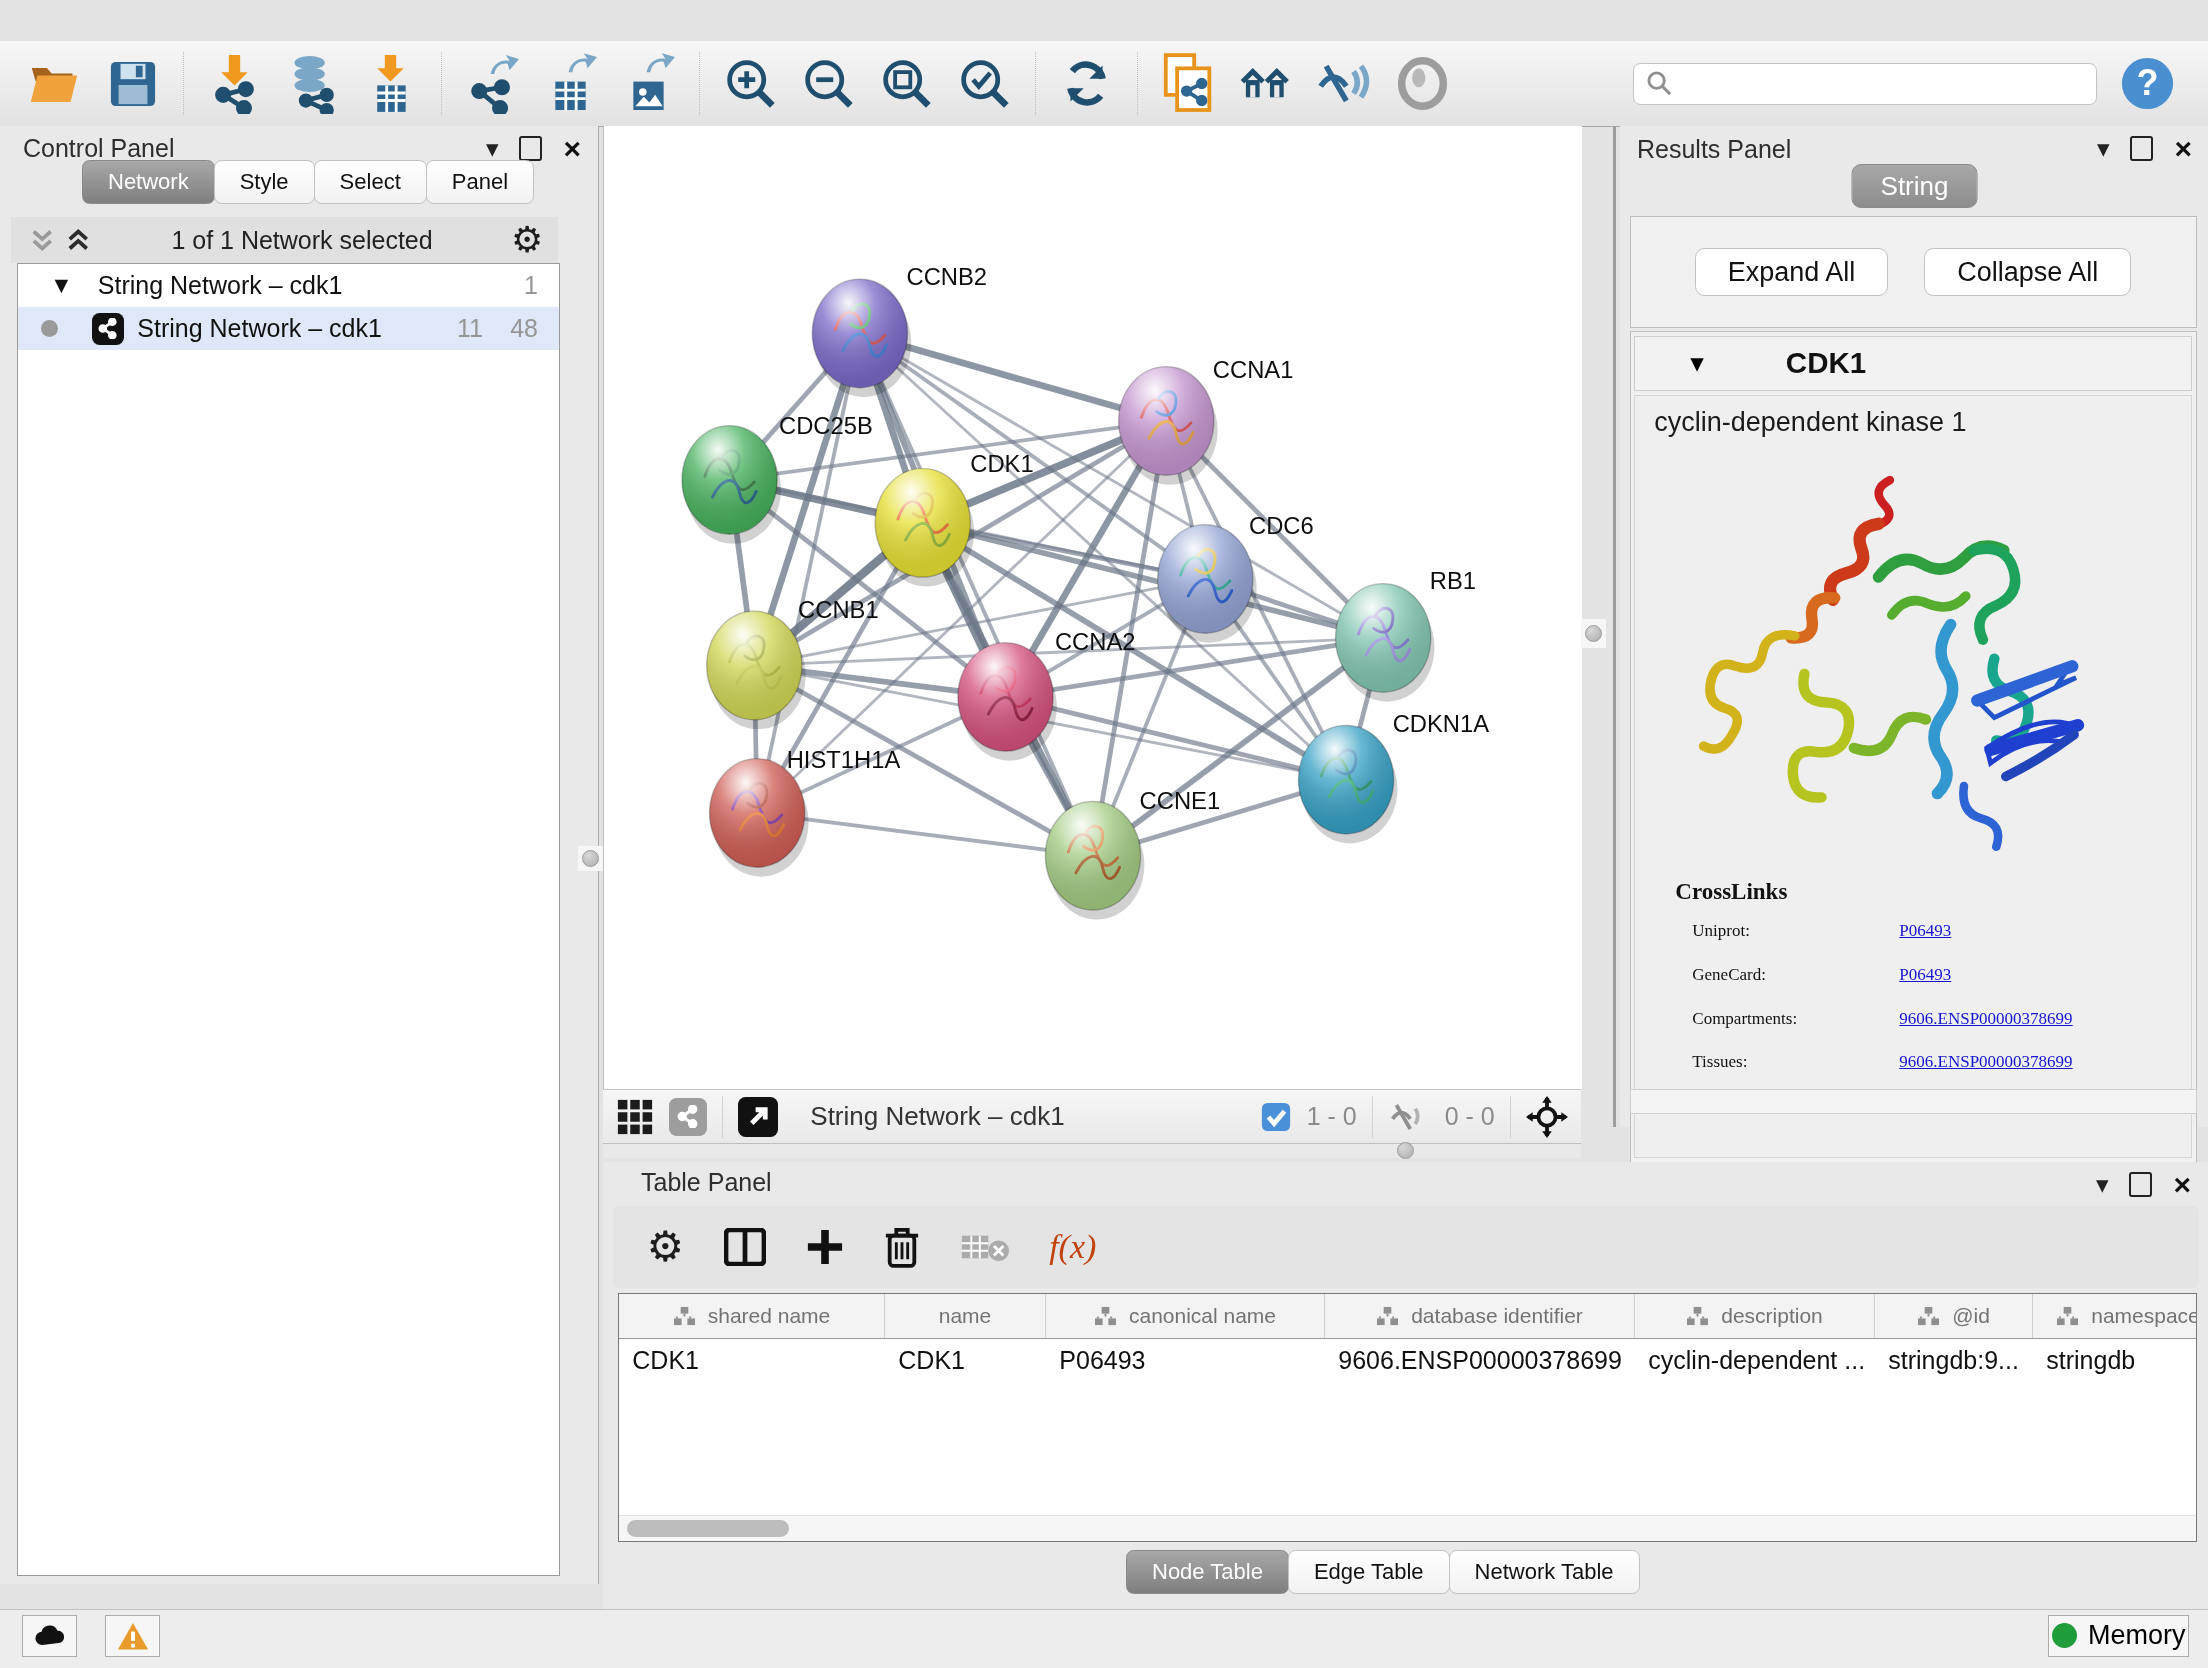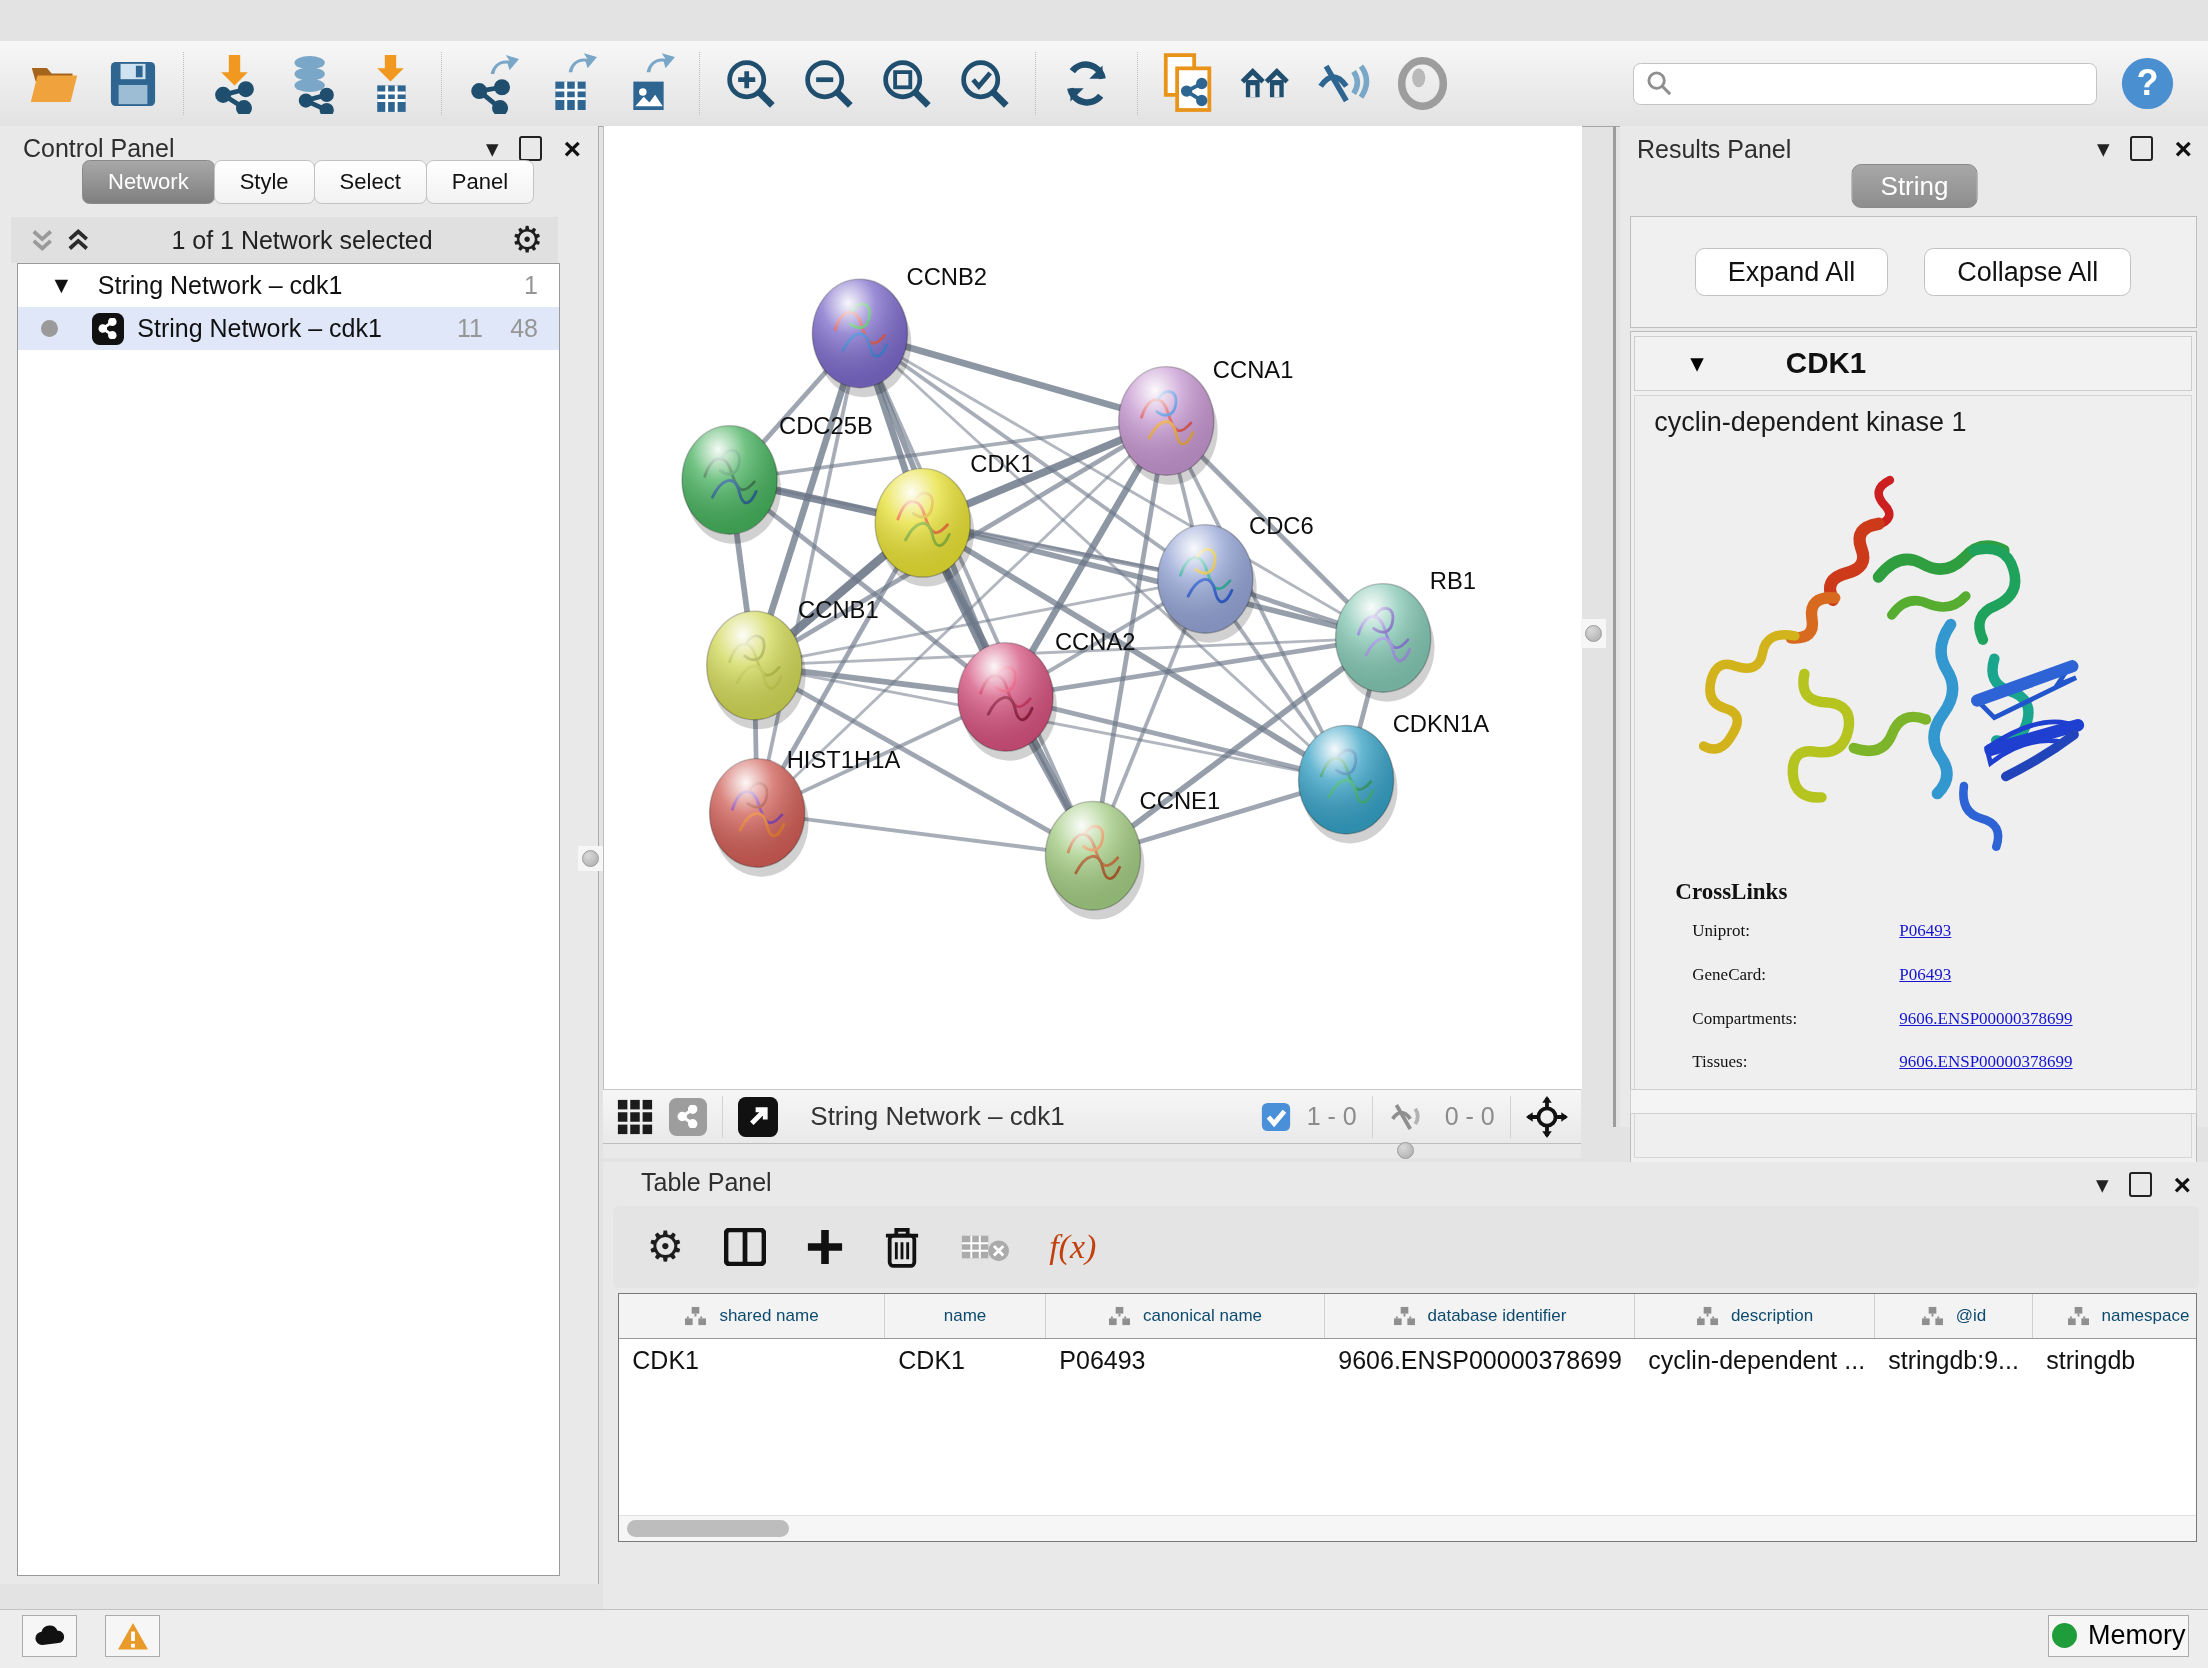--- a/index.html
+++ b/index.html
@@ -82,21 +82,21 @@
   .rp-strip{position:absolute;left:9.5px;top:963px;width:567px;height:25px;background:#f4f4f4;
     border:1px solid #cfcfcf;box-sizing:border-box;}
   
   .table-panel{position:absolute;left:603px;top:1162px;width:1605px;height:447px;background:#e9e9e9;}
   .tp-title{position:absolute;left:38px;top:5.7px;}
   .tp-toolbar{position:absolute;left:9.5px;top:44px;width:1586px;height:82px;background:#e4e4e4;
     border-radius:5.7px;display:flex;align-items:center;gap:40px;padding-left:34px;box-sizing:border-box;}
   .tp-grid{position:absolute;left:15px;top:131px;width:1579px;height:249px;background:#fff;
     border:1.9px solid #787878;box-sizing:border-box;overflow:hidden;}
   .thead{display:flex;height:44px;background:#f3f3f3;border-bottom:1.9px solid #9a9a9a;}
-  .th{display:flex;align-items:center;justify-content:center;gap:12px;font-size:17px;color:#0c4a6e;
+  .th{display:flex;align-items:center;justify-content:center;gap:12px;font-size:21px;color:#737373;
     border-right:1.9px solid #d0d0d0;box-sizing:border-box;overflow:hidden;white-space:nowrap;flex:0 0 auto;}
   .trow{display:flex;height:43px;}
   .td{font-size:25px;color:#111;display:flex;align-items:center;padding-left:13.3px;
     box-sizing:border-box;overflow:hidden;white-space:nowrap;flex:0 0 auto;}
   .hscroll{position:absolute;left:0;bottom:0;width:100%;height:25px;background:#f6f6f6;border-top:1px solid #e0e0e0;}
   .hthumb{position:absolute;left:7.6px;top:3.8px;width:162px;height:17px;border-radius:8.6px;background:#bdbdbd;}
   .tp-tabs{position:absolute;left:523px;top:388px;display:flex;}
   
   .statusbar{position:absolute;left:0;top:1609px;width:100%;height:59px;background:#ededed;
     border-top:1.9px solid #c2c2c2;}
@@ -740,20 +740,25 @@
         <div class="td" style="width:279px">P06493</div>
         <div class="td" style="width:310px">9606.ENSP00000378699</div>
         <div class="td" style="width:240px">cyclin-dependent ...</div>
         <div class="td" style="width:158px">stringdb:9...</div>
         <div class="td" style="width:190px">stringdb</div>
       </div>
       <div class="hscroll">
           <div class="hthumb"></div>
         </div>
     </div>
+    <div class="tp-tabs">
+      <div class="tab sel">Node Table</div>
+      <div class="tab">Edge Table</div>
+      <div class="tab">Network Table</div>
+    </div>
   </div>
 
   <div class="statusbar">
     <div class="sb-box" style="left:22px;width:55px">
       <svg width="32" height="23" viewBox="0 0 34 24">
           <path d="M9 22a7 7 0 0 1-1-14 9 9 0 0 1 17-1 6.5 6.5 0 0 1 1 13z" fill="#111"></path>
         </svg>
     </div>
     <div class="sb-box" style="left:105px;width:55px">
       <svg width="32" height="28.5" viewBox="0 0 34 30">

